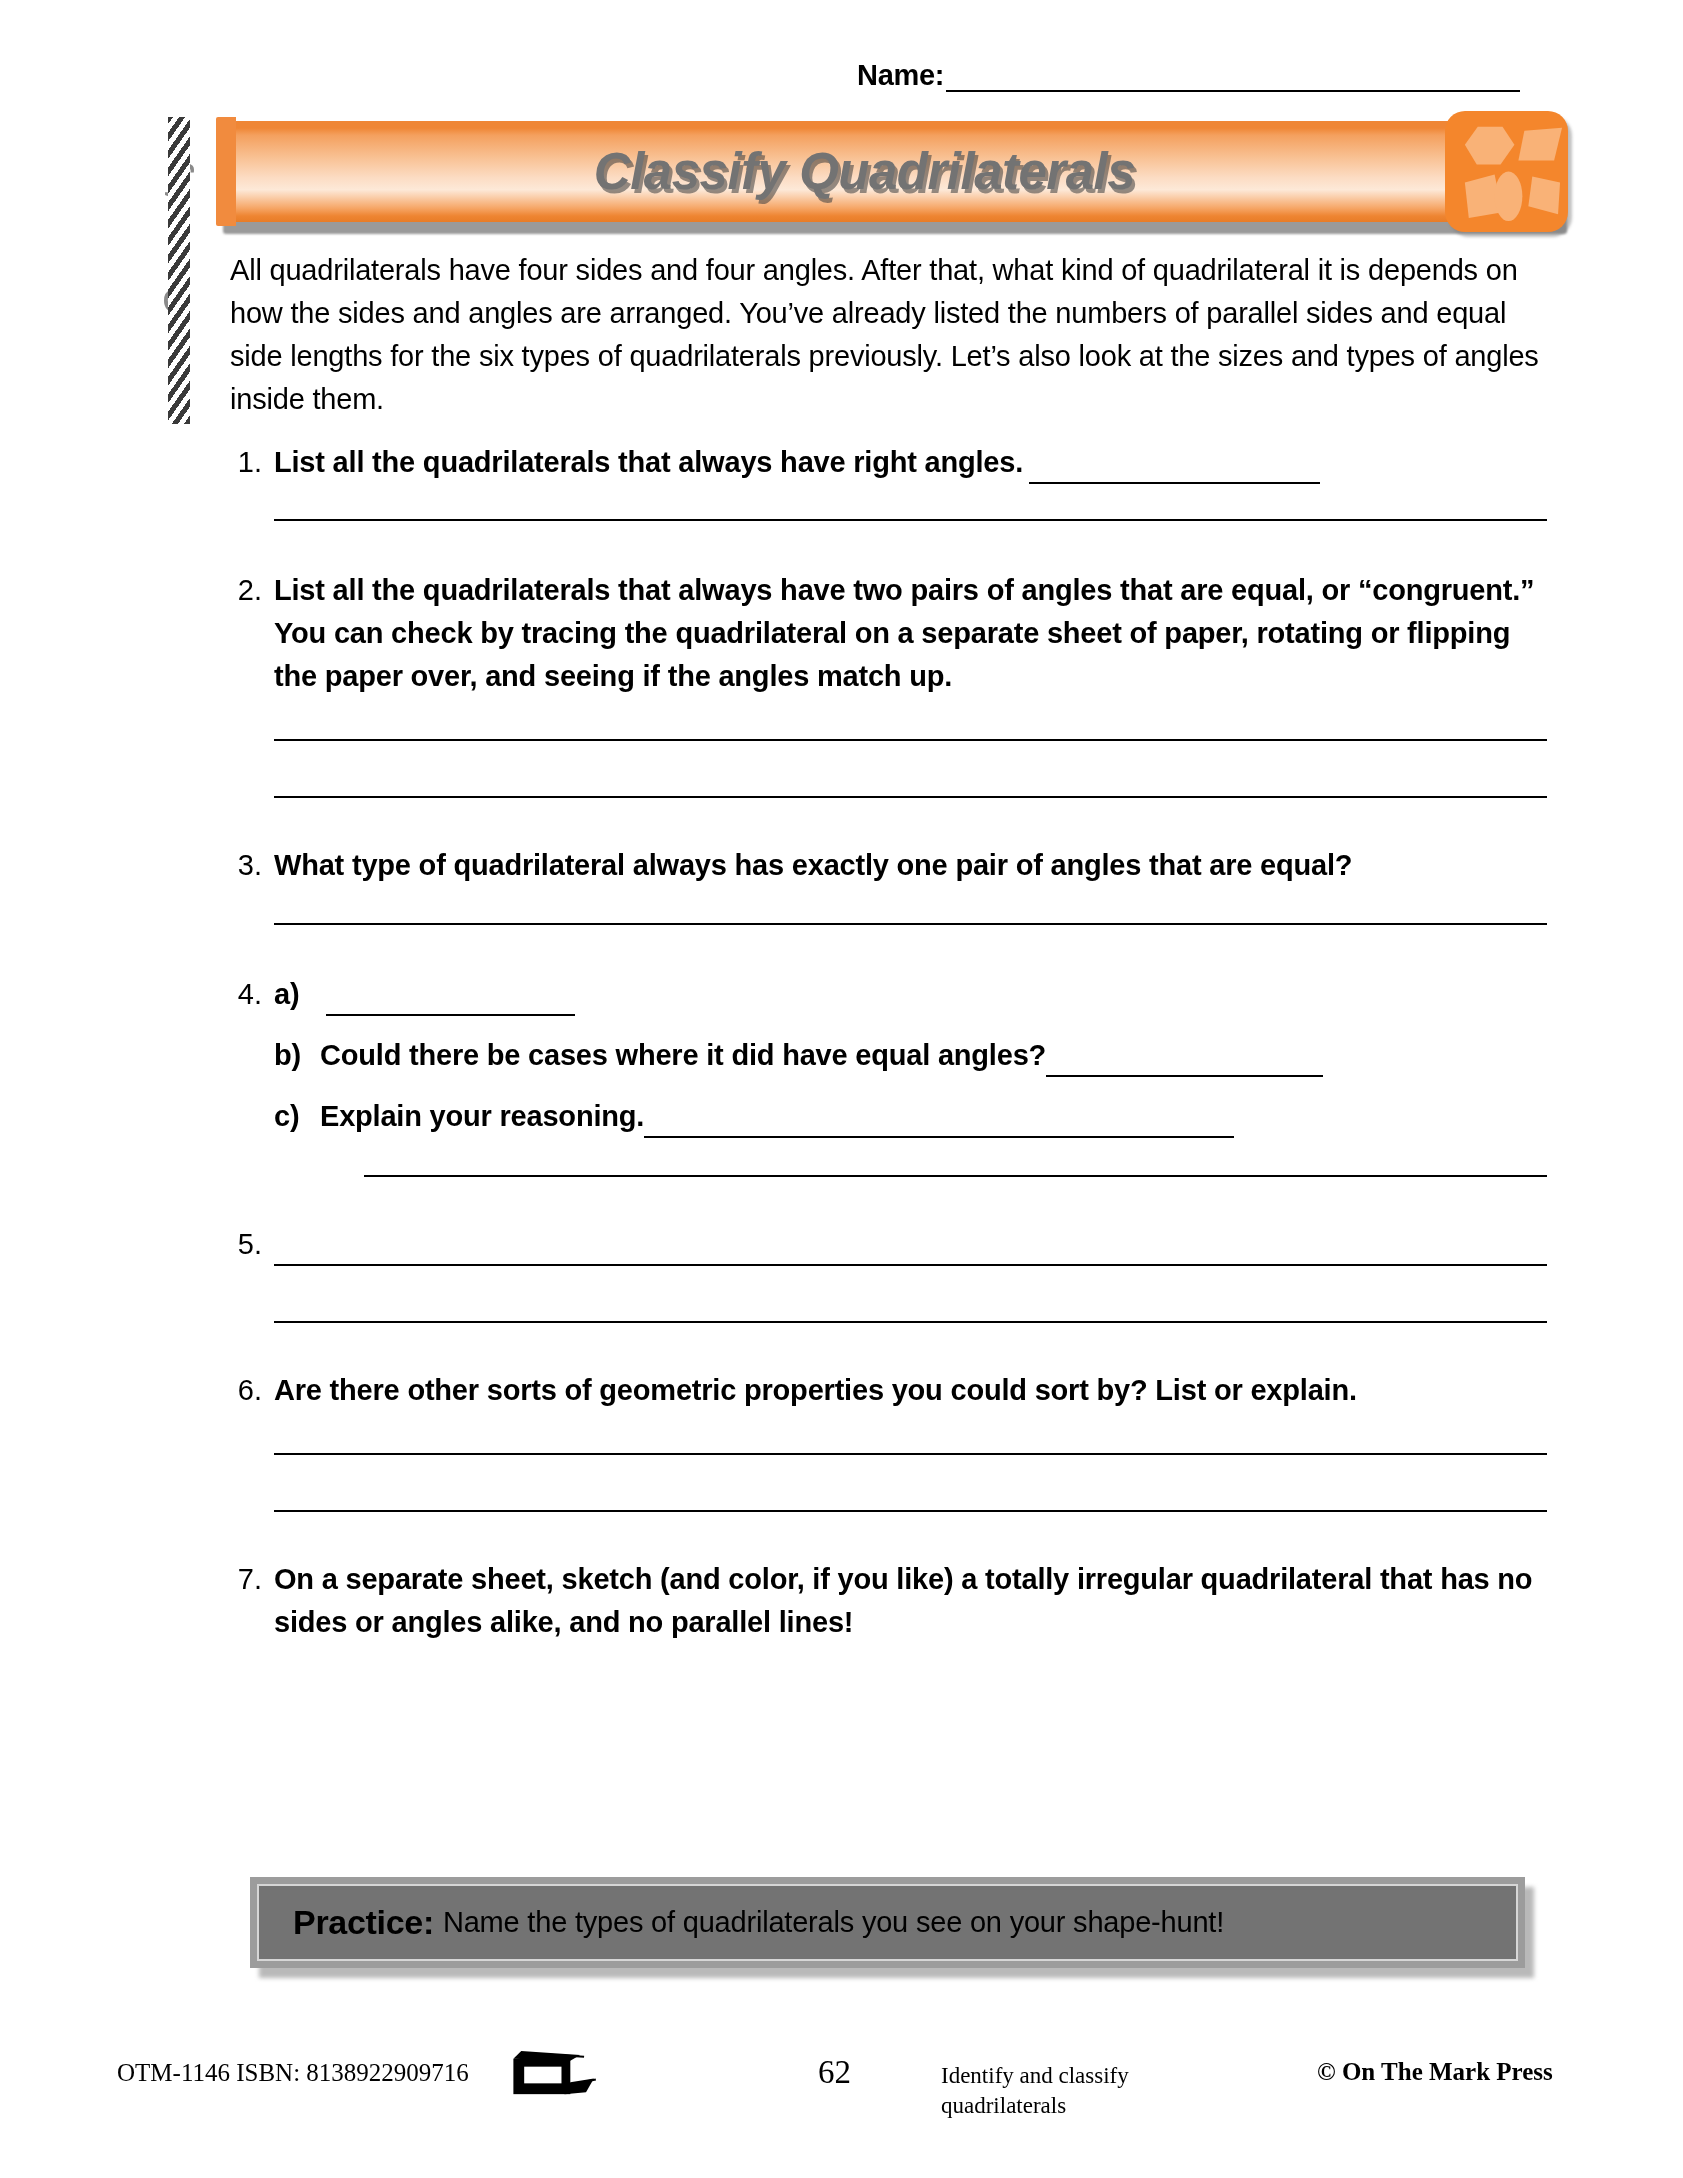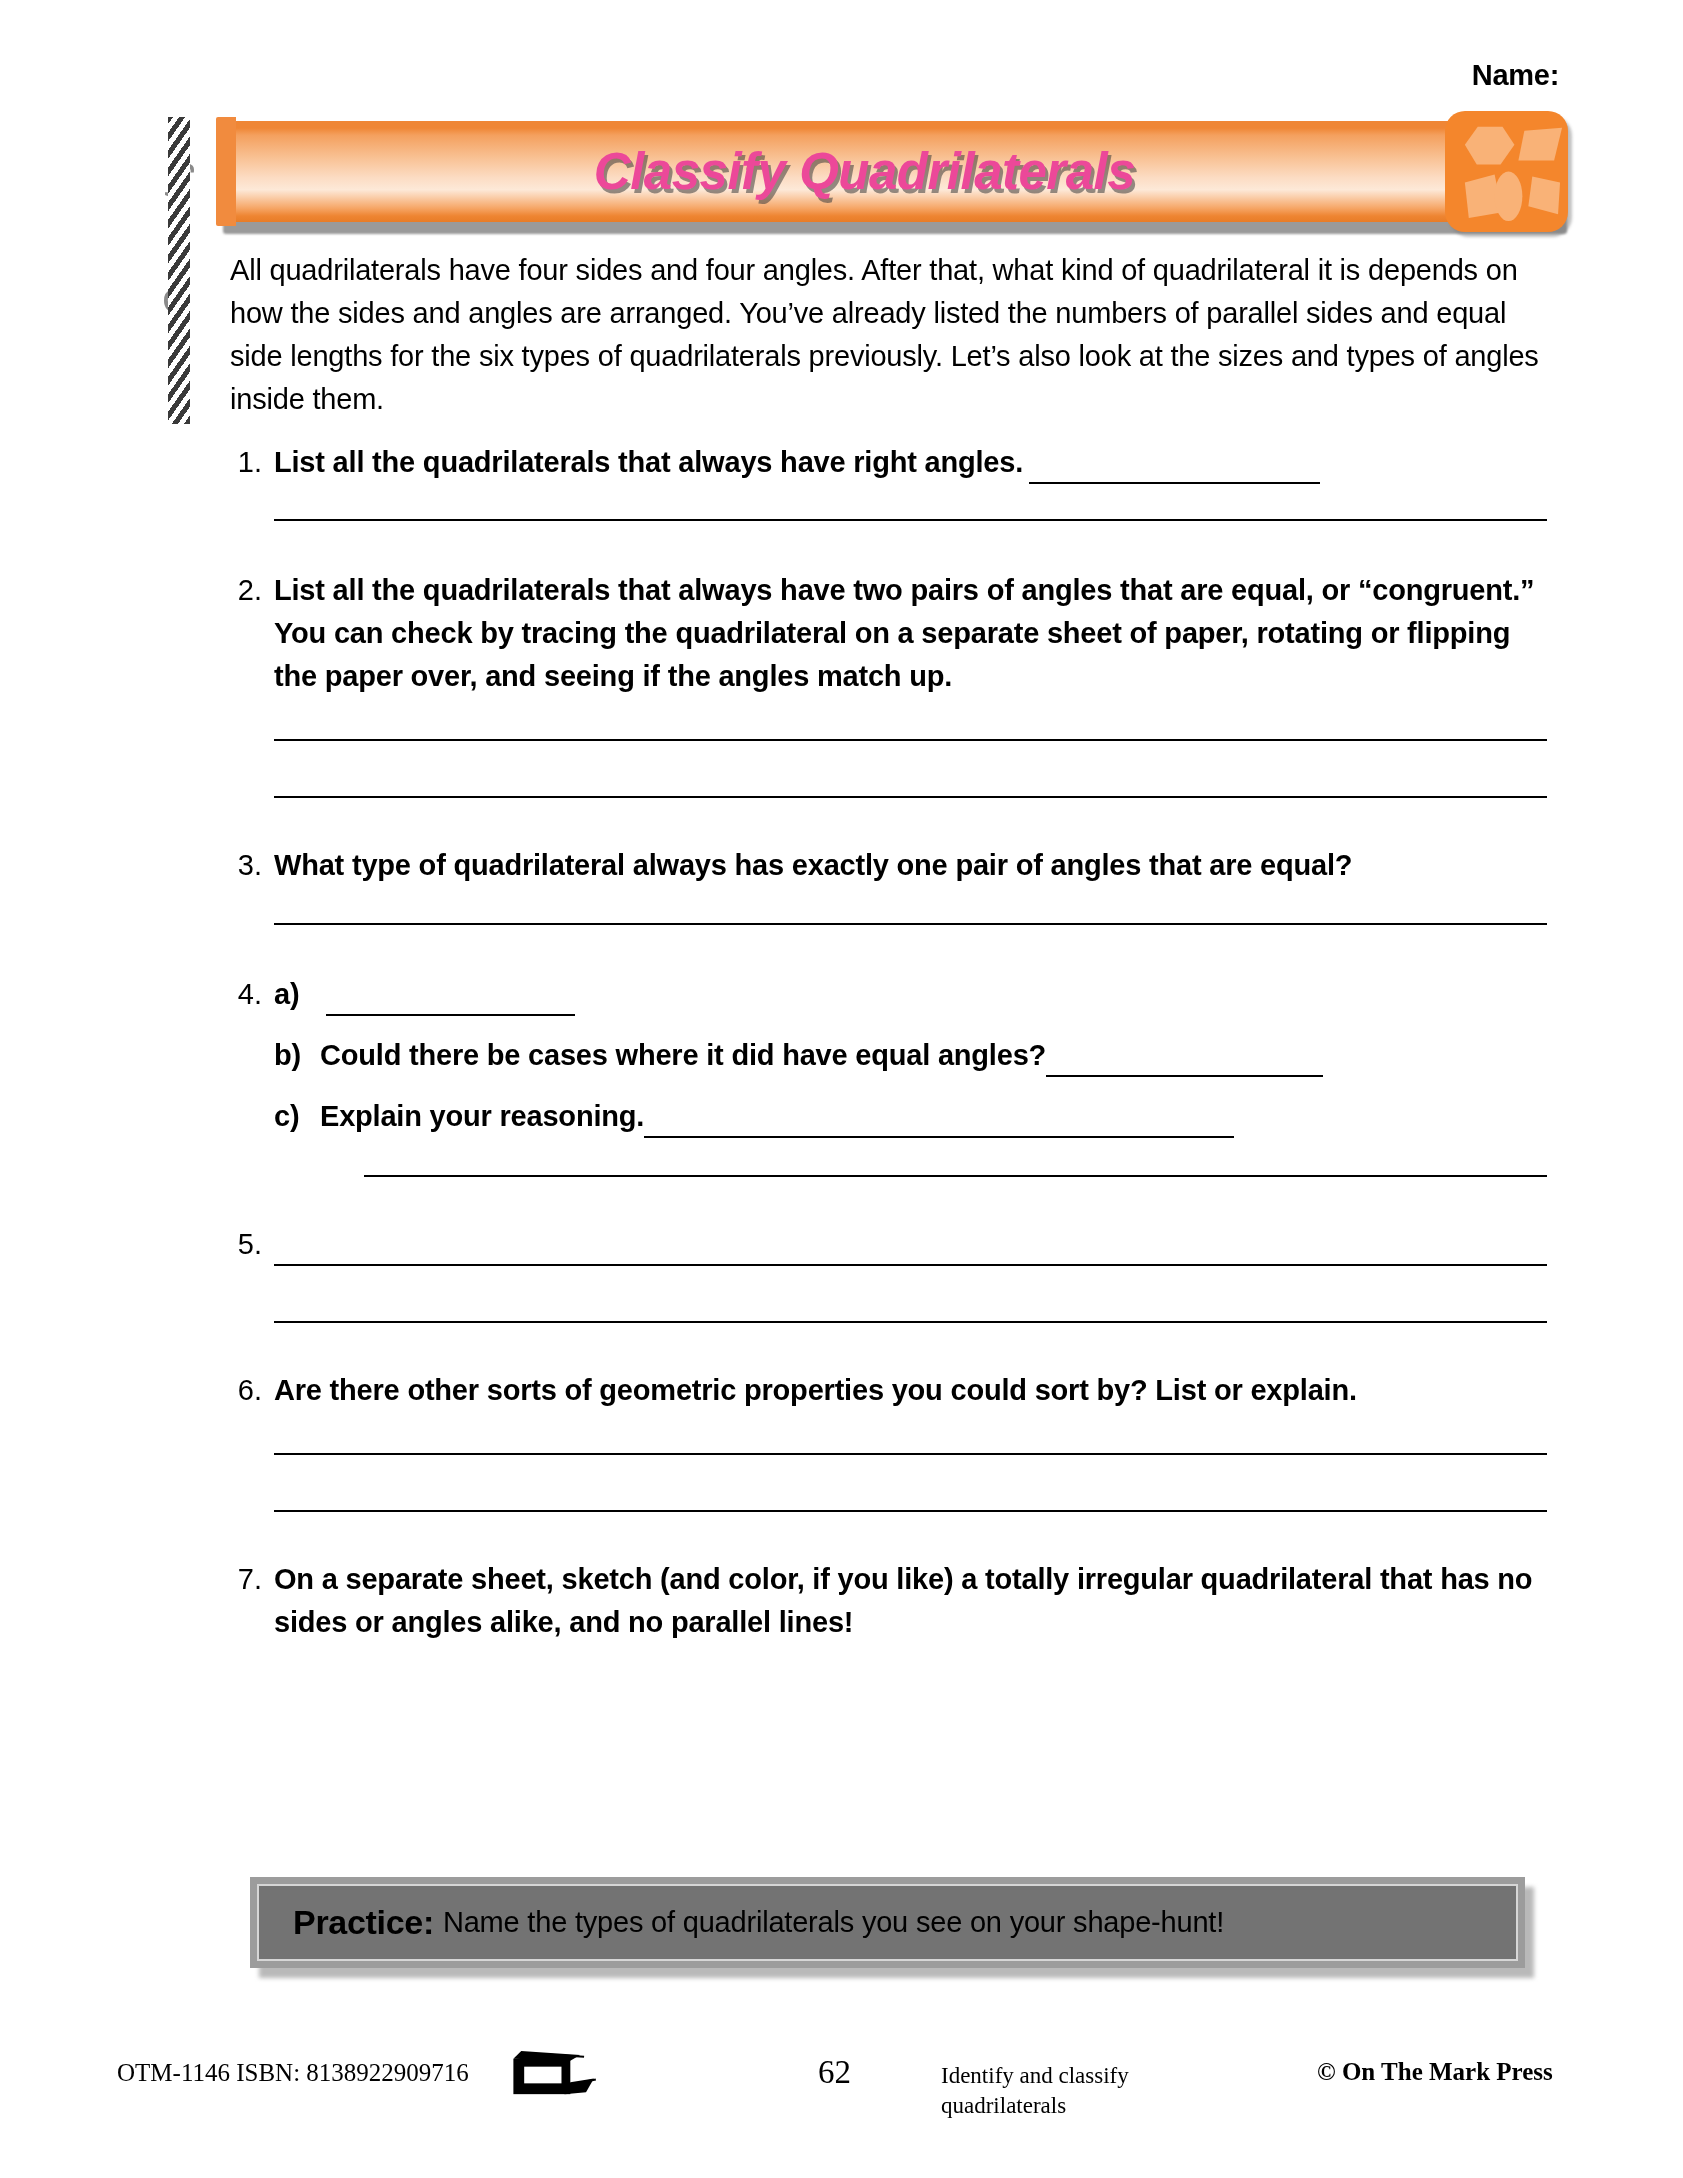--- a/index.html
+++ b/index.html
@@ -13,25 +13,24 @@
     position: relative;
     font-family: "Liberation Sans", sans-serif;
     color: #000000;
     overflow: hidden;
   }
 
   
   .name-row {
     position: absolute;
     top: 61px;
-    left: 896px;
+    left: 857px;
     width: 663px;
     display: flex;
     align-items: flex-end;
-    flex-direction: column;
   }
   .name-label {
     font-size: 29px;
     font-weight: 600;
     letter-spacing: -0.3px;
     line-height: 1;
     padding-bottom: 2px;
     white-space: nowrap;
   }
   .name-rule {
@@ -125,21 +124,21 @@
     left: 20px;
     top: 0;
     width: 1257px;
     height: 109px;
     display: flex;
     align-items: center;
     justify-content: center;
     font-size: 51px;
     font-weight: bold;
     font-style: italic;
-    color: #ec4899;
+    color: #737373;
     letter-spacing: -0.5px;
     text-shadow: 3px 4px 0px rgba(60,60,60,0.55);
     white-space: nowrap;
   }
 
   
   .banner-icon {
     position: absolute;
     right: -8px;
     top: -6px;

